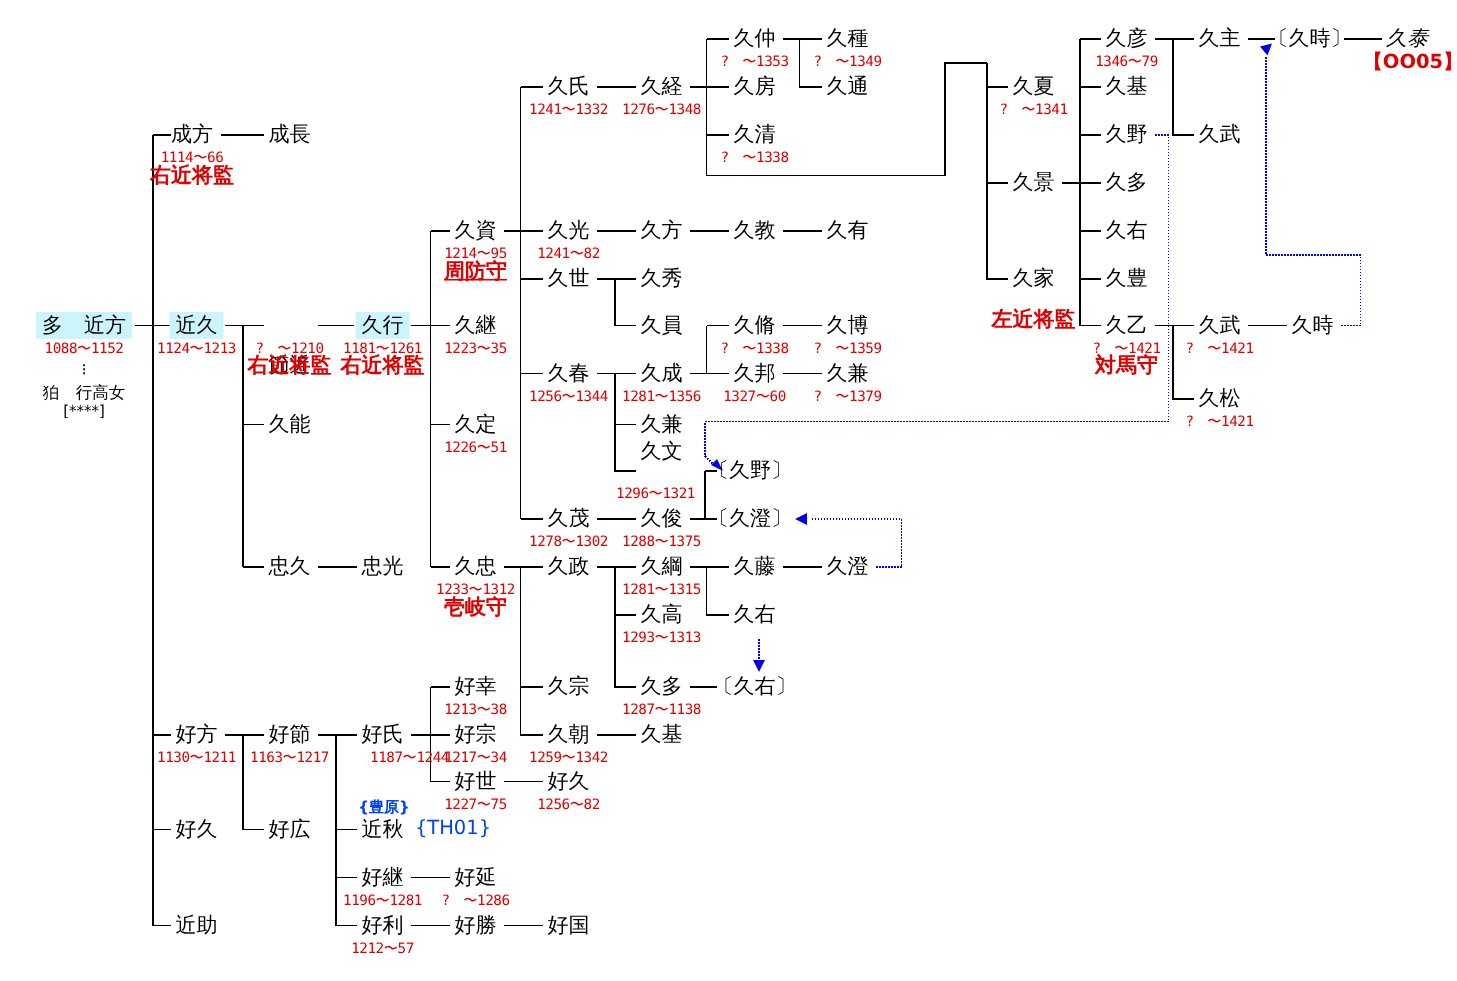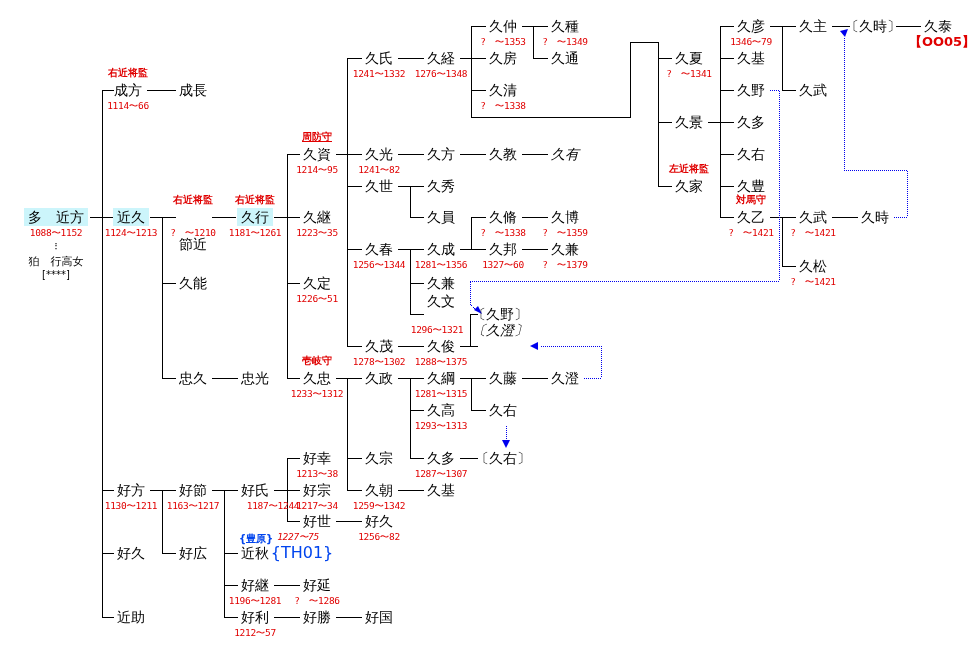--- a/index.html
+++ b/index.html
@@ -5,27 +5,27 @@
   html, body { margin:0; padding:0; background:#ffffff; }
   body { width:971px; height:654px; position:relative; overflow:hidden;
          font-family:"DejaVu Sans", sans-serif; }
   #tree { position:absolute; left:0; top:0; width:971px; height:654px; }
   svg#lines { position:absolute; left:0; top:0; width:971px; height:654px; }
   .node { position:absolute; height:18px; line-height:18px; font-size:14px;
           color:#000; white-space:nowrap; transform:translateX(-50%); text-align:center; }
   .node.hl { background:#ccf5fb; padding:0 4px; }
   .years { position:absolute; font-size:9.5px; color:#e00000; white-space:nowrap;
            transform:translateX(-50%); line-height:11px; font-family:"DejaVu Sans Mono", monospace; letter-spacing:-0.3px; }
-  .title { position:absolute; font-size:10px; color:#e00000; white-space:nowrap;
-           transform:translateX(-50%); line-height:12px; font-weight:bold; }
+  .title { position:absolute; font-size:14px; color:#e00000; white-space:nowrap;
+           transform:translateX(-50%); line-height:12px; font-weight:bold;margin-top:44px; }
   .note { position:absolute; font-size:11px; color:#000; white-space:nowrap;
           transform:translateX(-50%); line-height:13px; }
   .ref { position:absolute; font-size:13px; color:#e00000; white-space:nowrap;
          transform:translateX(-50%); line-height:16px; font-weight:bold; }
-  .tag { position:absolute; font-size:16px; color:#0044ee; white-space:nowrap;
+  .tag { position:absolute; font-size:13px; color:#0044ee; white-space:nowrap;
          transform:translateX(-50%); line-height:16px; }
   .tag.small { font-size:10px; font-weight:bold; }
 </style>
 </head>
 <body>
 
 <div id="tree">
   <svg id="lines" xmlns="http://www.w3.org/2000/svg">
       <polyline points="90,217 118,217" fill="none" stroke="#000000" stroke-width="1" shape-rendering="crispEdges"></polyline>
       <polyline points="102,90 102,617" fill="none" stroke="#000000" stroke-width="1" shape-rendering="crispEdges"></polyline>
@@ -162,21 +162,21 @@
       <div class="node" style="left: 565px; top: 17px;">久種</div>
       <div class="years" style="left: 565px; top: 36px;">?　〜1349</div>
       <div class="node" style="left: 503px; top: 49px;">久房</div>
       <div class="node" style="left: 565px; top: 49px;">久通</div>
       <div class="node" style="left: 503px; top: 81px;">久清</div>
       <div class="years" style="left: 503px; top: 100px;">?　〜1338</div>
       <div class="node" style="left: 379px; top: 145px;">久光</div>
       <div class="years" style="left: 379px; top: 164px;">1241〜82</div>
       <div class="node" style="left: 441px; top: 145px;">久方</div>
       <div class="node" style="left: 503px; top: 145px;">久教</div>
-      <div class="node" style="left: 565px; top: 145px; font-style: italic;">久有</div>
+      <div class="node" style="left: 565px; top: 145px;">久有</div>
       <div class="node" style="left: 379px; top: 177px;">久世</div>
       <div class="node" style="left: 441px; top: 177px;">久秀</div>
       <div class="node" style="left: 441px; top: 208px;">久員</div>
       <div class="node" style="left: 379px; top: 240px;">久春</div>
       <div class="years" style="left: 379px; top: 259px;">1256〜1344</div>
       <div class="node" style="left: 441px; top: 240px;">久成</div>
       <div class="years" style="left: 441px; top: 259px;">1281〜1356</div>
       <div class="node" style="left: 503px; top: 208px;">久脩</div>
       <div class="years" style="left: 503px; top: 227px;">?　〜1338</div>
       <div class="node" style="left: 565px; top: 208px;">久博</div>
@@ -186,32 +186,32 @@
       <div class="node" style="left: 565px; top: 240px;">久兼</div>
       <div class="years" style="left: 565px; top: 259px;">?　〜1379</div>
       <div class="node" style="left: 441px; top: 274px;">久兼</div>
       <div class="node" style="left: 441px; top: 292px;">久文</div>
       <div class="years" style="left: 437px; top: 324px;">1296〜1321</div>
       <div class="node" style="left: 500px; top: 305px;">〔久野〕</div>
       <div class="node" style="left: 379px; top: 337px;">久茂</div>
       <div class="years" style="left: 379px; top: 356px;">1278〜1302</div>
       <div class="node" style="left: 441px; top: 337px;">久俊</div>
       <div class="years" style="left: 441px; top: 356px;">1288〜1375</div>
-      <div class="node" style="left: 500px; top: 321px; font-style: italic;">〔久澄〕</div>
+      <div class="node" style="left: 500px; top: 337px;">〔久澄〕</div>
       <div class="node" style="left: 379px; top: 369px;">久政</div>
       <div class="node" style="left: 441px; top: 369px;">久綱</div>
       <div class="years" style="left: 441px; top: 388px;">1281〜1315</div>
       <div class="node" style="left: 503px; top: 369px;">久藤</div>
       <div class="node" style="left: 565px; top: 369px;">久澄</div>
       <div class="node" style="left: 441px; top: 401px;">久高</div>
       <div class="years" style="left: 441px; top: 420px;">1293〜1313</div>
       <div class="node" style="left: 503px; top: 401px;">久右</div>
       <div class="node" style="left: 379px; top: 449px;">久宗</div>
       <div class="node" style="left: 441px; top: 449px;">久多</div>
-      <div class="years" style="left: 441px; top: 468px;">1287〜1307</div>
+      <div class="years" style="left: 441px; top: 468px;">1287〜1138</div>
       <div class="node" style="left: 503px; top: 449px;">〔久右〕</div>
       <div class="node" style="left: 379px; top: 481px;">久朝</div>
       <div class="years" style="left: 379px; top: 500px;">1259〜1342</div>
       <div class="node" style="left: 441px; top: 481px;">久基</div>
       <div class="node" style="left: 689px; top: 49px;">久夏</div>
       <div class="years" style="left: 689px; top: 68px;">?　〜1341</div>
       <div class="node" style="left: 689px; top: 113px;">久景</div>
       <div class="node" style="left: 689px; top: 177px;">久家</div>
       <div class="title" style="left: 689px; top: 163px;">左近将監</div>
       <div class="node" style="left: 751px; top: 17px;">久彦</div>
@@ -219,21 +219,21 @@
       <div class="node" style="left: 751px; top: 49px;">久基</div>
       <div class="node" style="left: 751px; top: 81px;">久野</div>
       <div class="node" style="left: 751px; top: 113px;">久多</div>
       <div class="node" style="left: 751px; top: 145px;">久右</div>
       <div class="node" style="left: 751px; top: 177px;">久豊</div>
       <div class="node" style="left: 751px; top: 208px;">久乙</div>
       <div class="years" style="left: 751px; top: 227px;">?　〜1421</div>
       <div class="title" style="left: 751px; top: 194px;">対馬守</div>
       <div class="node" style="left: 813px; top: 17px;">久主</div>
       <div class="node" style="left: 873px; top: 17px;">〔久時〕</div>
-      <div class="node" style="left: 938px; top: 17px;">久泰</div>
+      <div class="node" style="left: 938px; top: 17px; font-style: italic;">久泰</div>
       <div class="node" style="left: 813px; top: 81px;">久武</div>
       <div class="node" style="left: 813px; top: 208px;">久武</div>
       <div class="years" style="left: 813px; top: 227px;">?　〜1421</div>
       <div class="node" style="left: 875px; top: 208px;">久時</div>
       <div class="node" style="left: 813px; top: 257px;">久松</div>
       <div class="years" style="left: 813px; top: 276px;">?　〜1421</div>
       <div class="node" style="left: 131px; top: 481px;">好方</div>
       <div class="years" style="left: 131px; top: 500px;">1130〜1211</div>
       <div class="node" style="left: 131px; top: 544px;">好久</div>
       <div class="node" style="left: 131px; top: 608px;">近助</div>
@@ -245,21 +245,21 @@
       <div class="node" style="left: 255px; top: 544px;">近秋</div>
       <div class="node" style="left: 255px; top: 576px;">好継</div>
       <div class="years" style="left: 255px; top: 595px;">1196〜1281</div>
       <div class="node" style="left: 255px; top: 608px;">好利</div>
       <div class="years" style="left: 255px; top: 627px;">1212〜57</div>
       <div class="node" style="left: 317px; top: 449px;">好幸</div>
       <div class="years" style="left: 317px; top: 468px;">1213〜38</div>
       <div class="node" style="left: 317px; top: 481px;">好宗</div>
       <div class="years" style="left: 317px; top: 500px;">1217〜34</div>
       <div class="node" style="left: 317px; top: 512px;">好世</div>
-      <div class="years" style="left: 298px; top: 531px; font-style: italic;">1227〜75</div>
+      <div class="years" style="left: 317px; top: 531px;">1227〜75</div>
       <div class="node" style="left: 379px; top: 512px;">好久</div>
       <div class="years" style="left: 379px; top: 531px;">1256〜82</div>
       <div class="node" style="left: 317px; top: 576px;">好延</div>
       <div class="years" style="left: 317px; top: 595px;">?　〜1286</div>
       <div class="node" style="left: 317px; top: 608px;">好勝</div>
       <div class="node" style="left: 379px; top: 608px;">好国</div>
     </div>
 
   <div class="note" style="left:56px;top:240px;">⁝</div>
   <div class="note" style="left:56px;top:255px;">狛　行高女</div>

